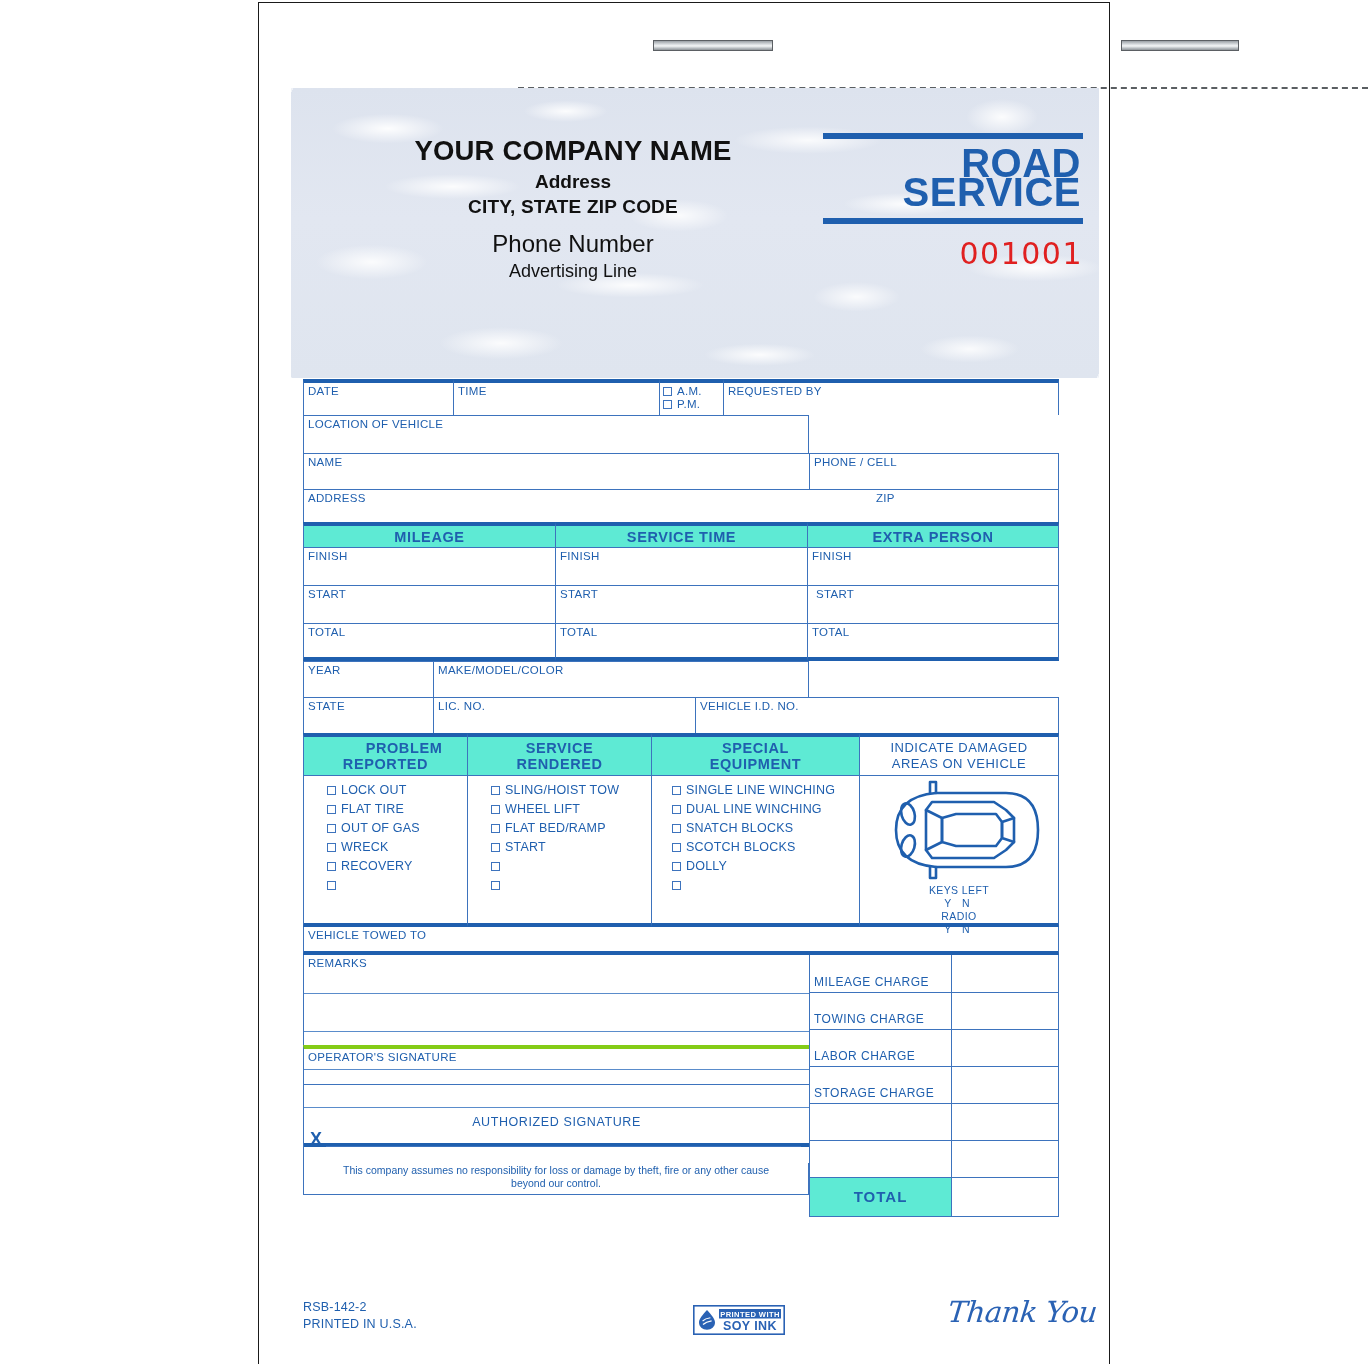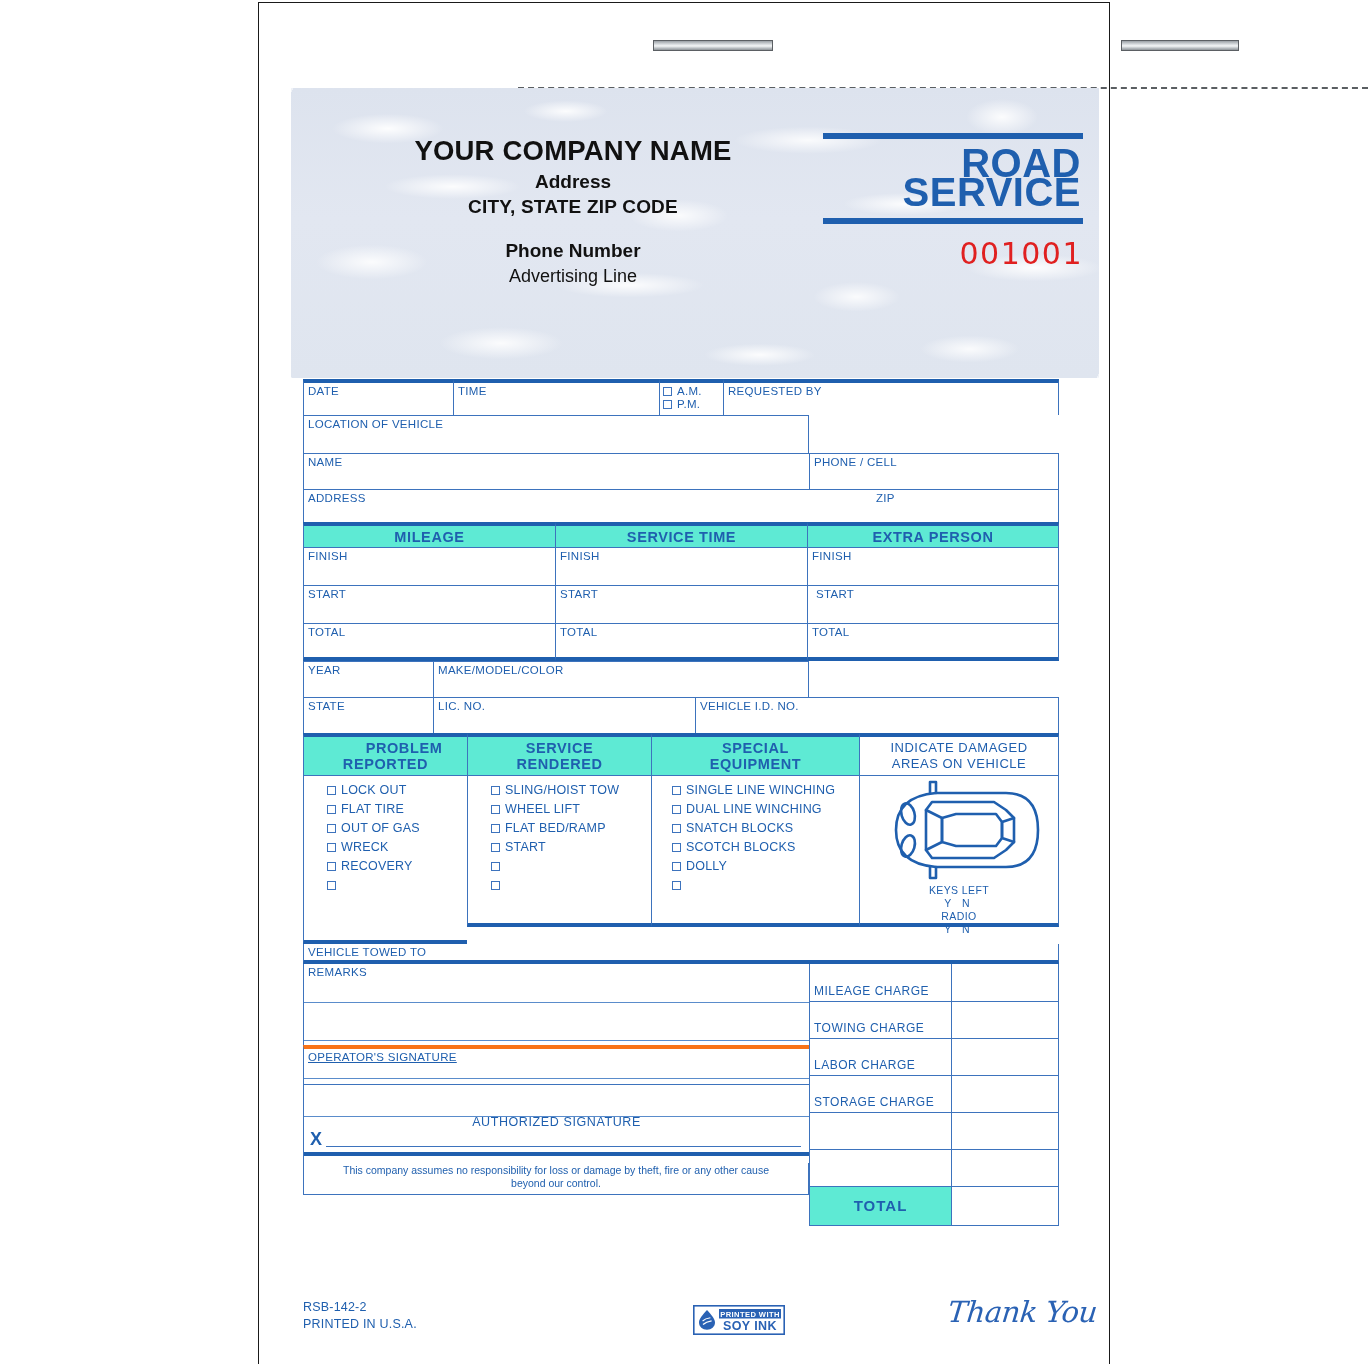--- a/index.html
+++ b/index.html
@@ -39,21 +39,21 @@
       linear-gradient(112deg, rgba(255,255,255,.55) 0 2px, rgba(255,255,255,0) 2px 26px),
       linear-gradient(-68deg, rgba(255,255,255,.5) 0 2px, rgba(255,255,255,0) 2px 34px),
       linear-gradient(23deg, rgba(255,255,255,.45) 0 1px, rgba(255,255,255,0) 1px 19px),
       linear-gradient(-15deg, rgba(255,255,255,.4) 0 1px, rgba(255,255,255,0) 1px 29px),
       linear-gradient(180deg,#dde3ee 0%, #e2e7f1 45%, #dfe5ef 100%);}
 
   #company{position:absolute;left:72px;top:48px;width:420px;text-align:center;color:#111;}
   #company .cname{font-size:27.5px;font-weight:bold;letter-spacing:.2px;line-height:1.12;}
   #company .l2{font-size:19px;font-weight:bold;line-height:1.3;margin-top:3px;}
   #company .l3{font-size:19px;font-weight:bold;line-height:1.3;margin-top:1px;letter-spacing:.2px;}
-  #company .l4{font-size:19px;font-weight:bold;line-height:1.3;margin-top:19px;}
+  #company .l4{font-size:24px;font-weight:normal;line-height:1.3;margin-top:8px;}
   #company .l5{font-size:18px;font-weight:normal;line-height:1.3;margin-top:1px;}
 
   #title-block{position:absolute;right:16px;top:45px;width:260px;text-align:right;}
   .rulebar{height:6px;background:#1f5fae;width:100%;}
   #title-block .ttl{color:#1f5fae;font-size:40px;font-weight:bold;line-height:.98;letter-spacing:.5px;
         padding:5px 2px 6px 0;}
   #formnum{color:#e02020;font-size:30px;font-weight:normal;letter-spacing:1.5px;margin-top:12px;
         font-family:"DejaVu Sans",sans-serif;}
 
   
@@ -248,21 +248,21 @@
           <div class="hdr" style="padding-bottom:0;">SPECIAL</div>
           <div class="hdr" style="padding-top:0;">EQUIPMENT</div>
         </div>
         <div class="cell thick-top" style="width:200px;height:42px;">
           <div class="cap" style="font-size:13px;letter-spacing:.5px;line-height:1.25;padding:3px 0 0;text-align:center;">INDICATE  DAMAGED</div>
           <div class="cap" style="font-size:13px;letter-spacing:.5px;line-height:1.25;text-align:center;">AREAS  ON  VEHICLE</div>
         </div>
       </div>
 
       <div class="row">
-        <div class="cell thick-bot" style="width:164px;height:169px;padding-top:4px;">
+        <div class="cell thick-bot" style="width:164px;height:152px;padding-top:4px;">
           <div class="opt"><span class="cb"></span><span>LOCK OUT</span></div>
           <div class="opt"><span class="cb"></span><span>FLAT TIRE</span></div>
           <div class="opt"><span class="cb"></span><span>OUT OF GAS</span></div>
           <div class="opt"><span class="cb"></span><span>WRECK</span></div>
           <div class="opt"><span class="cb"></span><span>RECOVERY</span></div>
           <div class="opt"><span class="cb"></span><span></span></div>
         </div>
 
         <div class="cell thick-bot" style="width:184px;height:152px;padding-top:4px;">
           <div class="opt"><span class="cb"></span><span>SLING/HOIST TOW</span></div>
@@ -310,21 +310,21 @@
             </div>
             <div>
               <div>RADIO</div>
               <div class="yn">Y   N</div>
             </div>
           </div>
         </div>
       </div>
 
       <div class="row">
-        <div class="cell thick-bot" style="width:756px;height:20px;border-top:none;">
+        <div class="cell thick-bot" style="width:756px;height:28px;border-top:none;">
           <div class="lbl">VEHICLE  TOWED  TO</div>
         </div>
       </div>
 
       <div class="row">
 
         <div class="cell" style="width:506px;height:190px;border-top:none;">
           <div class="lbl">REMARKS</div>
           <div style="position:absolute;left:0;right:0;top:38px;" class="ruleline"></div>
           <div style="position:absolute;left:0;right:0;top:76px;" class="ruleline"></div>
@@ -373,21 +373,21 @@
           <div class="row">
             <div class="cell shade bot" style="width:142px;height:40px;">
                 <div class="tot">TOTAL</div>
               </div>
             <div class="cell bot" style="width:108px;height:40px;"></div>
           </div>
         </div>
       </div>
 
       <div style="position:absolute;left:0;top:666px;width:506px;">
-        <div class="cell bot" style="width:506px;height:40px;border-top:4px solid #f97316;text-decoration:underline;">
+        <div class="cell bot" style="width:506px;height:40px;border-top:4px solid #84cc16;">
           <div class="lbl">OPERATOR'S SIGNATURE</div>
         </div>
         <div class="cell" style="width:506px;height:50px;border-top:none;margin-top:28px;">
           <div class="lbl" style="text-align:center;padding-left:0;font-size:12.5px;letter-spacing:.6px;">AUTHORIZED  SIGNATURE</div>
           <div class="sig-x">X</div>
           <div class="sig-rule"></div>
         </div>
         <div class="cell bot" style="width:506px;height:32px;border-top:none;">
           <div class="disc">This company assumes no responsibility for loss or damage by theft, fire or any other cause beyond our control.</div>
         </div>

